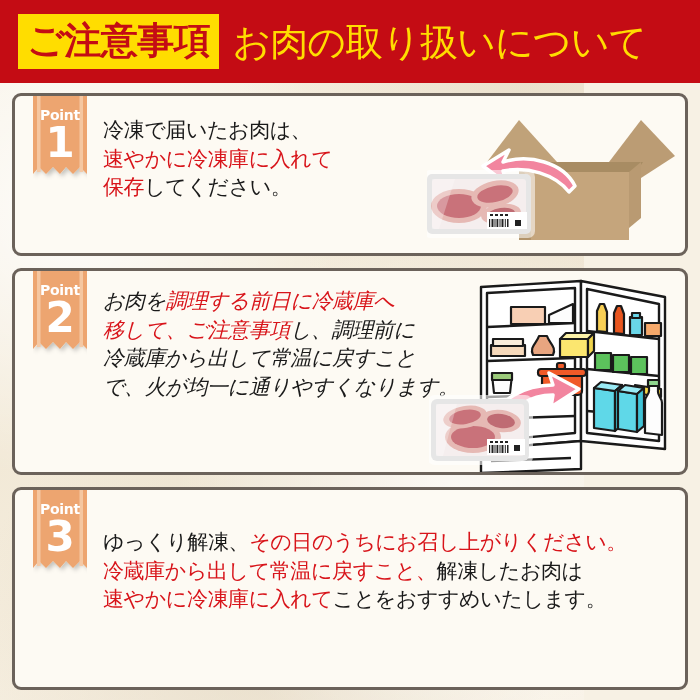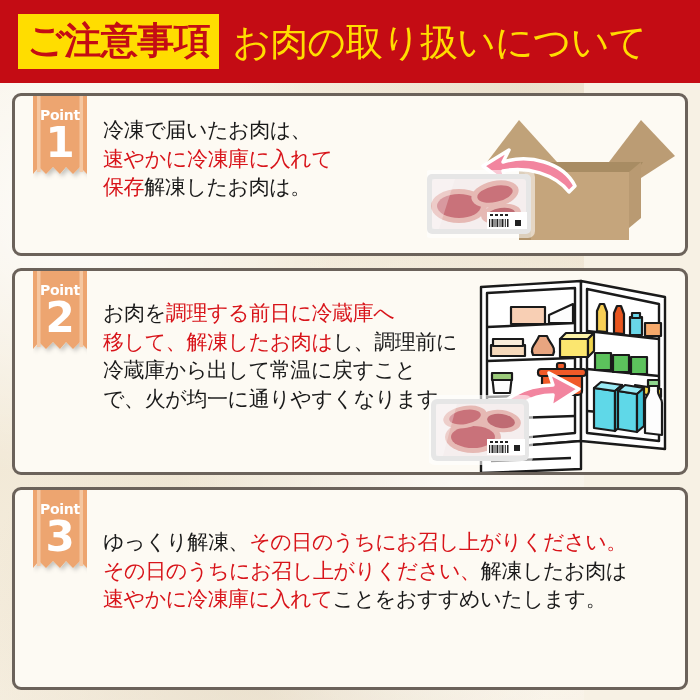--- a/index.html
+++ b/index.html
@@ -114,21 +114,21 @@
   .card-text {
     position: absolute;
     left: 88px;
     font-size: 21px;
     line-height: 1.36;
     color: #1a1a1a;
     letter-spacing: -0.4px;
     white-space: nowrap;
   }
   #card-1 .card-text { top: 20px; }
-  #card-2 .card-text { top: 28px; }
+  #card-2 .card-text { top: 16px; font-style: italic; }
   #card-3 .card-text { top: 38px; }
   .card-text .ln { display: block; }
   .rd { color: #d8141a; text-align: right; }
 
   
   .illus {
     position: absolute;
     z-index: 2;
   }
   #illus-1 { right: 8px; top: 4px; }
@@ -162,21 +162,21 @@
     </div>
 
     <div class="card-text">
       <span class="ln">
         <span>冷凍で届いたお肉は、</span>
       </span>
       <span class="ln">
         <span class="rd">速やかに冷凍庫に入れて</span>
       </span>
       <span class="ln">
-        <span class="rd">保存</span><span>解凍したお肉は。</span>
+        <span class="rd">保存</span><span>してください。</span>
       </span>
     </div>
 
     <div class="illus" id="illus-1">
       <svg width="250" height="155" viewBox="0 0 250 155">
 
         <polygon points="60,62 92,20 130,62 96,70" fill="#c0a279"></polygon>
         <polygon points="182,62 214,20 248,56 214,78" fill="#bb9c74"></polygon>
 
         <polygon points="92,62 216,62 200,86 104,86" fill="#a88c63"></polygon>
@@ -239,21 +239,21 @@
       </svg>
       <div class="ribbon-point">Point</div>
       <div class="ribbon-num">2</div>
     </div>
 
     <div class="card-text">
       <span class="ln">
         <span>お肉を</span><span class="rd">調理する前日に冷蔵庫へ</span>
       </span>
       <span class="ln">
-        <span class="rd">移して、解凍したお肉は</span><span>し、調理前に</span>
+        <span class="rd">移して、ご注意事項</span><span>し、調理前に</span>
       </span>
       <span class="ln">
         <span>冷蔵庫から出して常温に戻すこと</span>
       </span>
       <span class="ln">
         <span>で、火が均一に通りやすくなります。</span>
       </span>
     </div>
 
     <div class="illus" id="illus-2">
@@ -378,21 +378,21 @@
       </svg>
       <div class="ribbon-point">Point</div>
       <div class="ribbon-num">3</div>
     </div>
 
     <div class="card-text">
       <span class="ln">
         <span>ゆっくり解凍、</span><span class="rd">その日のうちにお召し上がりください。</span>
       </span>
       <span class="ln">
-        <span class="rd">その日のうちにお召し上がりください、</span><span>解凍したお肉は</span>
+        <span class="rd">冷蔵庫から出して常温に戻すこと、</span><span>解凍したお肉は</span>
       </span>
       <span class="ln">
         <span class="rd">速やかに冷凍庫に入れて</span><span>ことをおすすめいたします。</span>
       </span>
     </div>
   </div>
 
 </div>
 
 </body></html>

